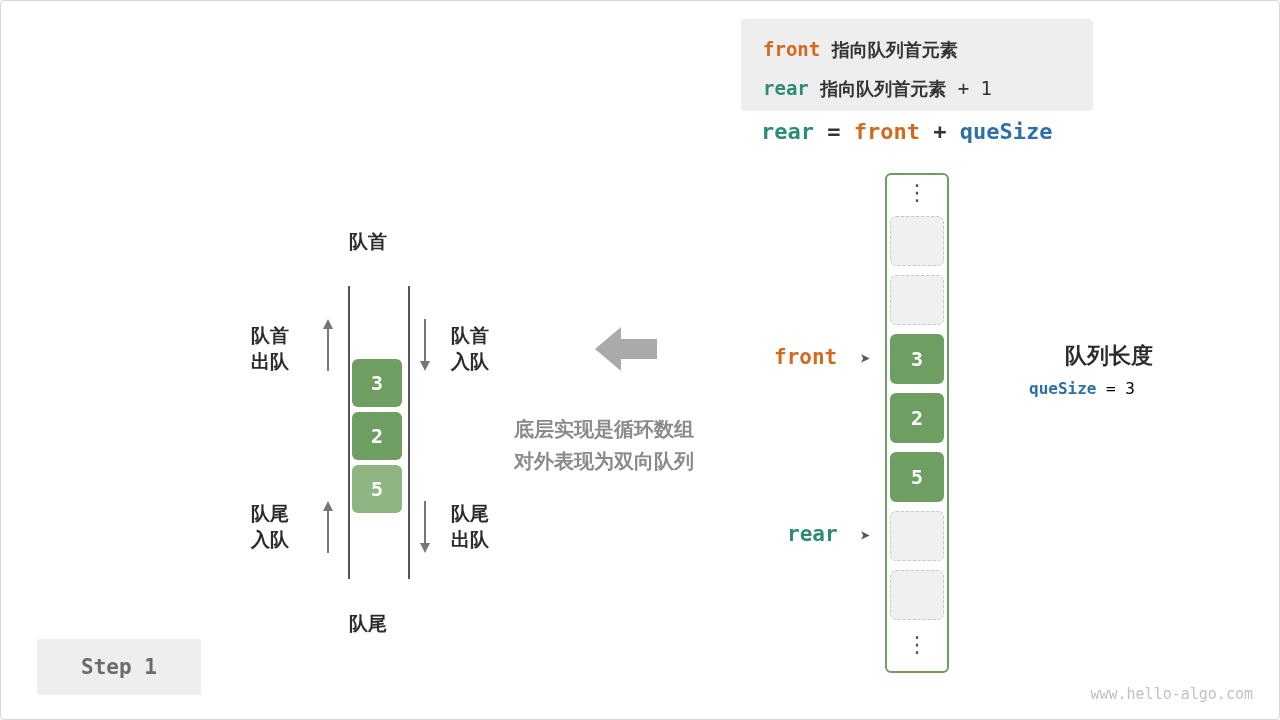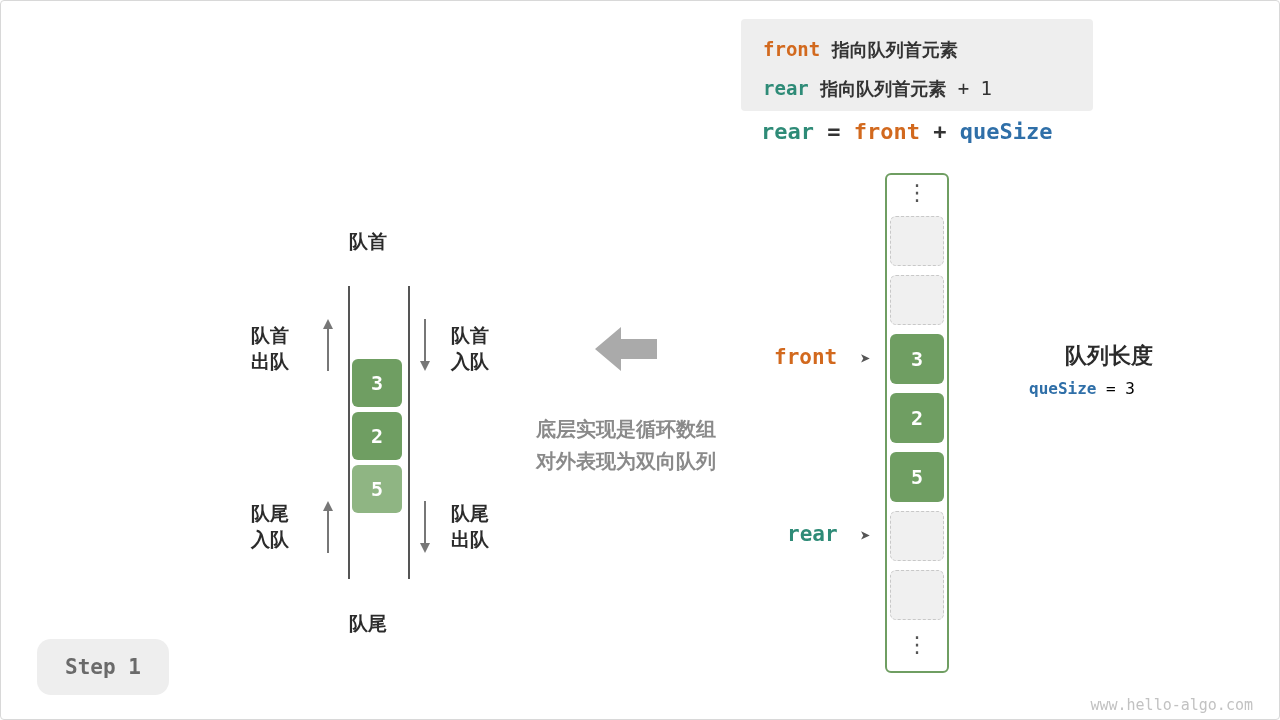--- a/index.html
+++ b/index.html
@@ -147,21 +147,21 @@
     position: absolute;
     left: 594px;
     top: 322px;
     width: 62px;
     height: 52px;
   }
 
   
   #center-caption {
     position: absolute;
-    left: 498px;
+    left: 476px;
     top: 412px;
     width: 254px;
     text-align: center;
     font-size: 20px;
     font-weight: bold;
     color: #8a8a8a;
     line-height: 32px;
   }
 
   
@@ -250,38 +250,38 @@
     font-size: 16px;
     font-family: "DejaVu Sans Mono", monospace;
     white-space: nowrap;
   }
 
   
   #step-badge {
     position: absolute;
     left: 36px;
     top: 638px;
-    width: 132px;
+    width: 164px;
     height: 56px;
     background: #eeeeee;
-    border-radius: 14px;
+    border-radius: 2px;
     display: flex;
     align-items: center;
     justify-content: center;
     font-size: 21px;
     font-weight: bold;
     color: #6a6a6a;
     font-family: "DejaVu Sans Mono", monospace;
   }
 
   
   #watermark {
     position: absolute;
     right: 26px;
-    bottom: 5px;
+    bottom: 16px;
     font-size: 15px;
     color: #c2c2c2;
     font-family: "DejaVu Sans Mono", monospace;
   }
 </style>
 </head>
 <body>
 
 <div id="canvas">
 

